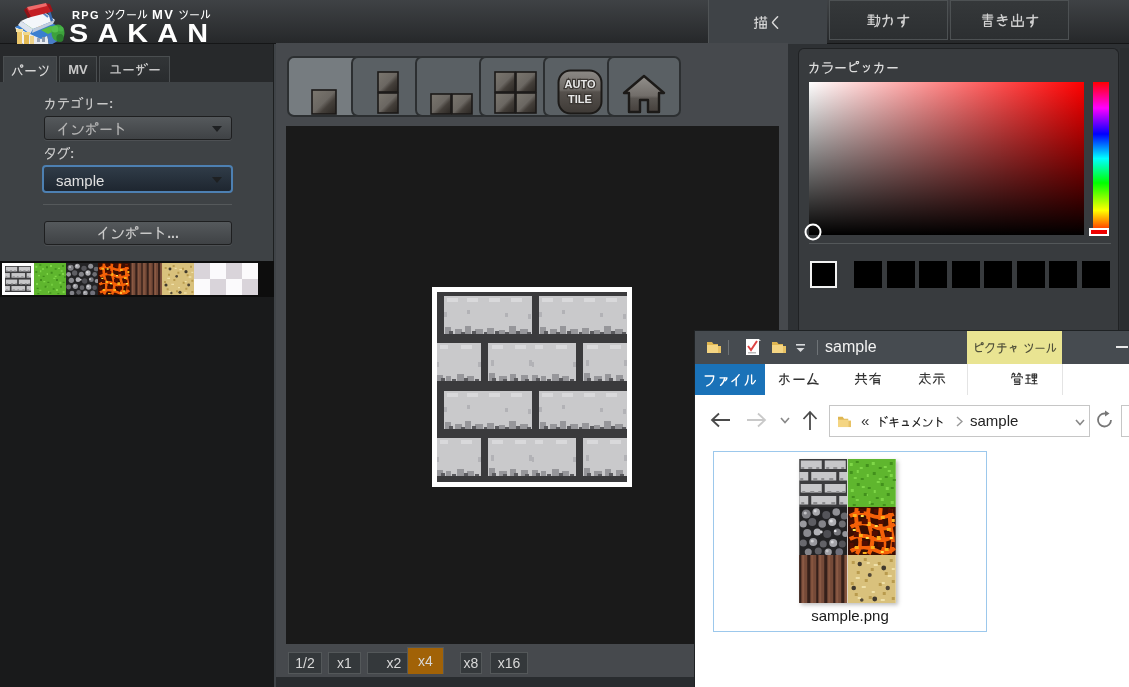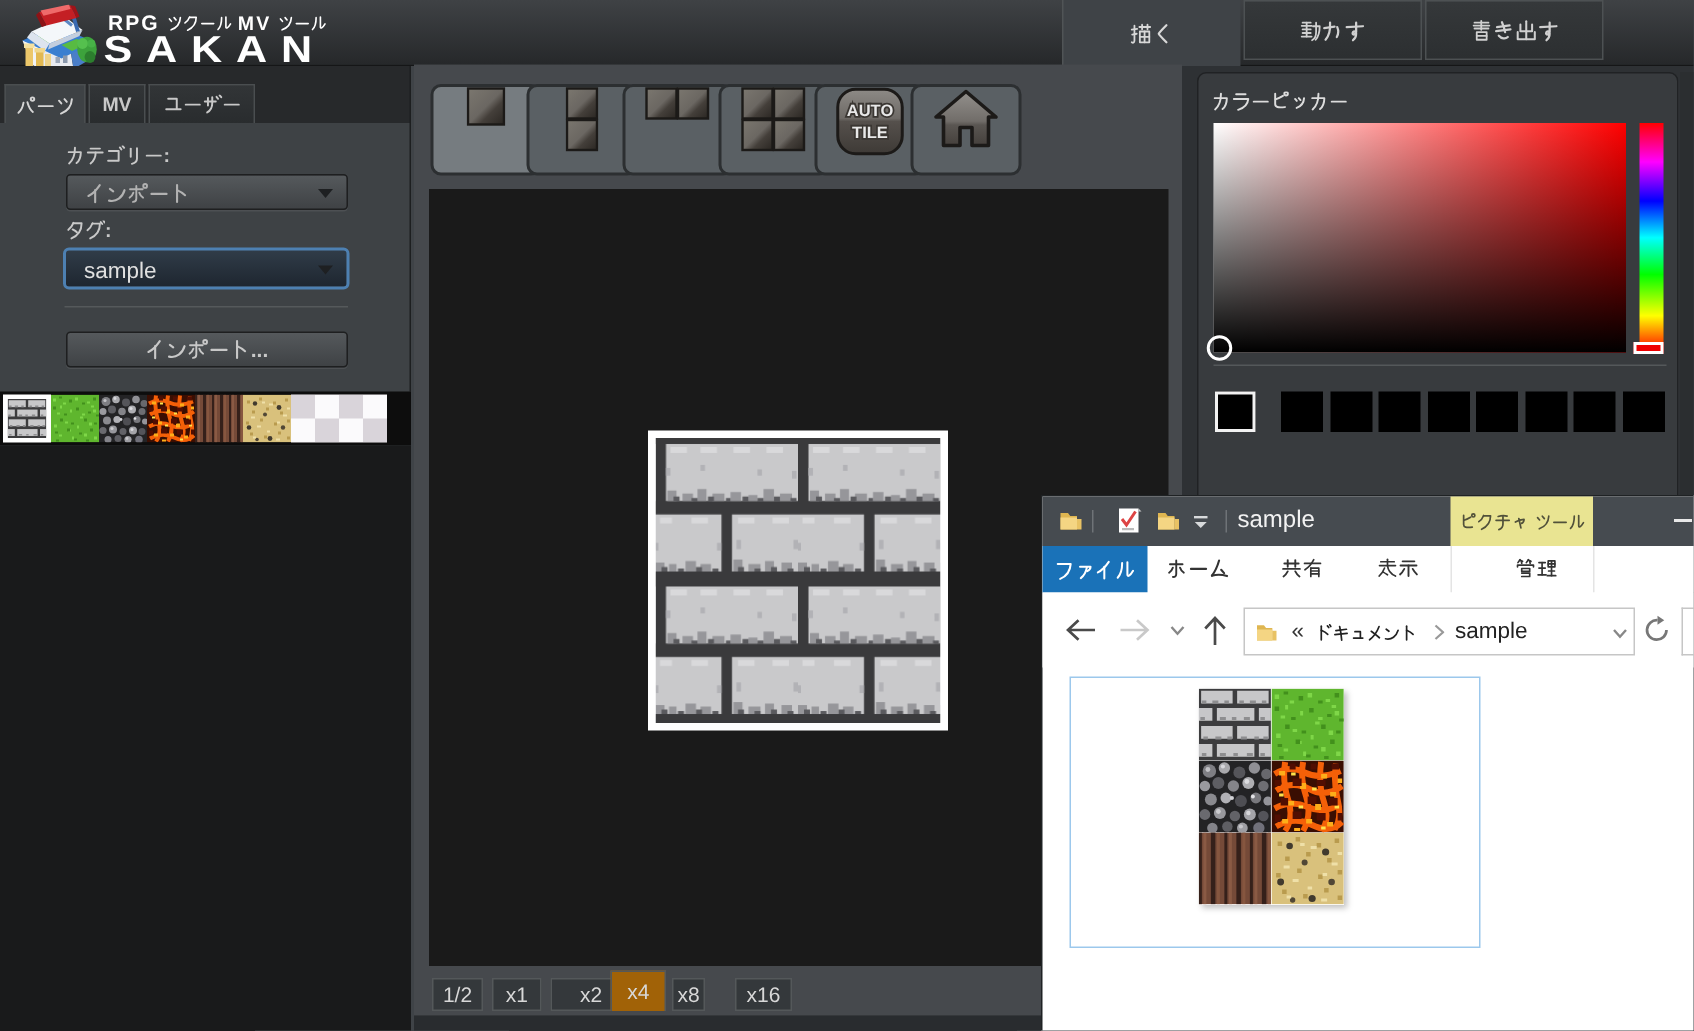--- a/index.html
+++ b/index.html
@@ -8,21 +8,21 @@
 .toptab.act{height:44px;background:#3f4347;border:none;border-left:1px solid #505456}
 #lefttabs{left:0;top:44px;width:274px;height:38px;background:#27292b;border-right:1px solid #1d1f20}
 .ltab{top:12px;height:26px;background:linear-gradient(#323537,#292c2e);border:1px solid #4a4e50;border-bottom:none;display:flex;align-items:center;justify-content:center}
 .ltab.act{background:#3e4245;height:27px}
 #lpanel{left:0;top:82px;width:274px;height:179px;background:#3e4245;border-right:1px solid #1d1f20}
 .drop{left:44px;width:188px;height:24px;background:linear-gradient(#55595c,#3f4245);border:1px solid #1e1f20;border-radius:3px;box-shadow:0 1px 0 rgba(255,255,255,.08)}
 .arr{position:absolute;right:9px;top:9px;width:0;height:0;border:5px solid transparent;border-top:6px solid #1e2022;border-bottom:none}
 #lstrip{left:0;top:261px;width:274px;height:36px;background:#0d0d0d}
 #lbottom{left:0;top:297px;width:274px;height:390px;background:#191a1b}
 #cframe{left:276px;top:43px;width:512px;height:634px;background:#46494d}
-.tbtn{top:13px;width:74px;height:61px;border:2px solid #2c2f31;border-radius:7px;background:#5a6064;display:flex;align-items:flex-start;justify-content:center}
+.tbtn{top:13px;width:74px;height:61px;border:2px solid #2c2f31;border-radius:7px;background:#5a6064;display:flex;align-items:flex-end;justify-content:center}
 .tbtn.act{background:#767c80}
 #canvas{left:10px;top:83px;width:493px;height:518px;background:#1a1a1a}
 .zbtn{top:609px;height:22px;background:#34383b;border:1px solid #54585a;color:#d8d8d8;font-size:14px;display:flex;align-items:center;justify-content:center}
 .zbtn.act{background:#a16207;top:604px;height:27px;border-bottom:none}
 #rback{left:788px;top:44px;width:341px;height:286px;background:#2e3134}
 #rpanel{left:798px;top:48px;width:321px;height:282px;background:#383b3e;border:1px solid #202224;border-radius:6px 6px 0 0;border-bottom:none}
 .sw{top:212px;width:28px;height:27px;background:#000}
 #explorer{left:694px;top:330px;width:435px;height:357px;background:#fff;border-left:1px solid #1f2224;border-top:1px solid #1f2224}
 #etitle{left:0;top:0;width:434px;height:33px;background:#464b50}
 #emenu{left:0;top:33px;width:434px;height:31px;background:#fff}
@@ -305,21 +305,21 @@
   <ellipse cx="48" cy="26" rx="2.6" ry="2.6" fill="#47b247"></ellipse>
   <rect x="4" y="28" width="5" height="14" fill="#ecc76a"></rect>
   <rect x="11" y="31" width="5" height="12" fill="#e2b952"></rect>
   <rect x="17" y="33" width="4" height="10" fill="#eed38a"></rect>
   <rect x="3" y="26" width="7" height="3" fill="#f5e1a0"></rect>
   <rect x="10" y="29" width="7" height="3" fill="#f0d88e"></rect>
   <rect x="24" y="35" width="3" height="4" fill="#9aa6b8"></rect>
   <rect x="29" y="34" width="3" height="5" fill="#8a98ac"></rect>
  </svg>
  <div class="abs" style="left:72px;top:7px;display:flex;align-items:center;gap:4px;color:#fff">
-  <span style="font-size:14px;font-weight:bold;letter-spacing:1.4px">RPG</span>
+  <span style="font-size:11px;font-weight:bold;letter-spacing:1.4px">RPG</span>
   <svg class="jp" width="44" height="11" viewBox="0 0 400 100" style="color:#fff">
         <use href="#g-tsu"></use>
         <use href="#g-ku" x="100"></use>
         <use href="#g-cho" x="200"></use>
         <use href="#g-ru" x="300"></use>
       </svg>
   <span style="font-size:13px;font-weight:bold;letter-spacing:1.4px">MV</span>
   <svg class="jp" width="33" height="11" viewBox="0 0 300 100" style="color:#fff">
         <use href="#g-tsu"></use>
         <use href="#g-cho" x="100"></use>
@@ -609,21 +609,21 @@
     </pattern>
           </defs>
     <rect width="190" height="190" fill="url(#pbrick)"></rect>
    </svg>
   </div>
  </div>
  <div class="abs zbtn" style="left:12px;width:34px">1/2</div>
  <div class="abs zbtn" style="left:52px;width:33px">x1</div>
  <div class="abs zbtn" style="left:91px;width:54px">x2</div>
  <div class="abs zbtn act" style="left:131px;width:37px">x4</div>
- <div class="abs zbtn" style="left:172px;width:22px">x8</div>
+ <div class="abs zbtn" style="left:184px;width:22px">x8</div>
  <div class="abs zbtn" style="left:214px;width:38px">x16</div>
 </div>
 <div class="abs" style="left:276px;top:677px;width:418px;height:10px;background:#292c2f"></div>
 
 <div class="abs" id="rback"></div>
 <div class="abs" id="rpanel">
  <div class="abs" style="left:9px;top:12px;color:#dcdcdc">
       <svg class="jp" width="91" height="13" viewBox="0 0 700 100">
         <use href="#g-ka"></use>
         <use href="#g-ra" x="100"></use>
@@ -778,13 +778,14 @@
  <div class="abs" style="left:104px;top:128px;width:97px;height:144px;box-shadow:2px 2px 4px rgba(0,0,0,.25)">
   <svg width="97" height="144" viewBox="0 0 97 144">
    <use href="#t-brick" width="48.5" height="48"></use>
         <use href="#t-grass" x="48.5" width="48.5" height="48"></use>
    <use href="#t-rock" y="48" width="48.5" height="48"></use>
         <use href="#t-lava" x="48.5" y="48" width="48.5" height="48"></use>
    <use href="#t-wood" y="96" width="48.5" height="48"></use>
         <use href="#t-sand" x="48.5" y="96" width="48.5" height="48"></use>
   </svg>
  </div>
+ <div class="abs" style="left:18px;top:276px;width:274px;text-align:center;font-size:15px;color:#1a1a1a">sample.png</div>
 </div>
 
 </body></html>

